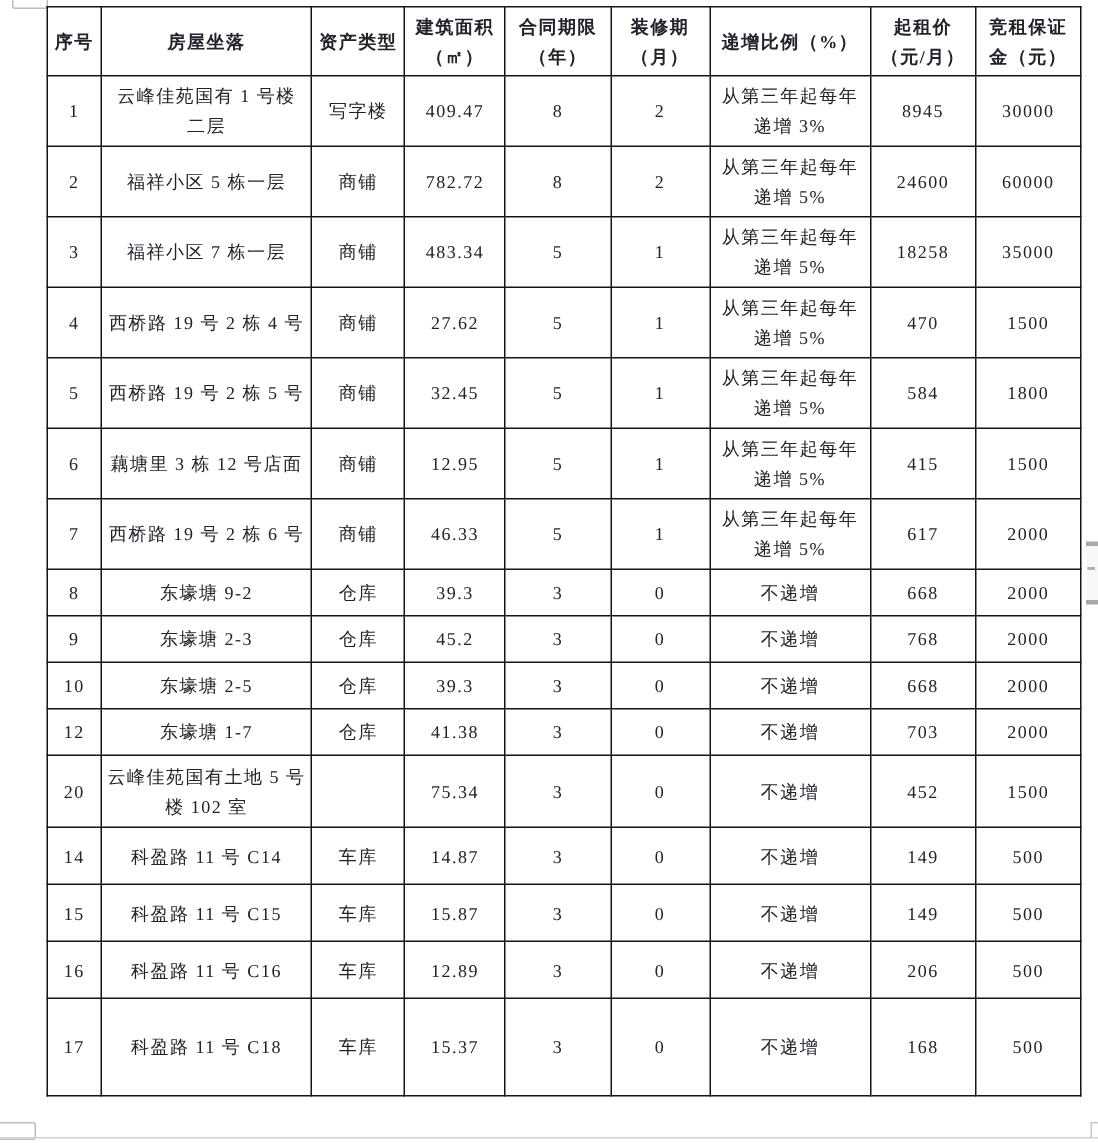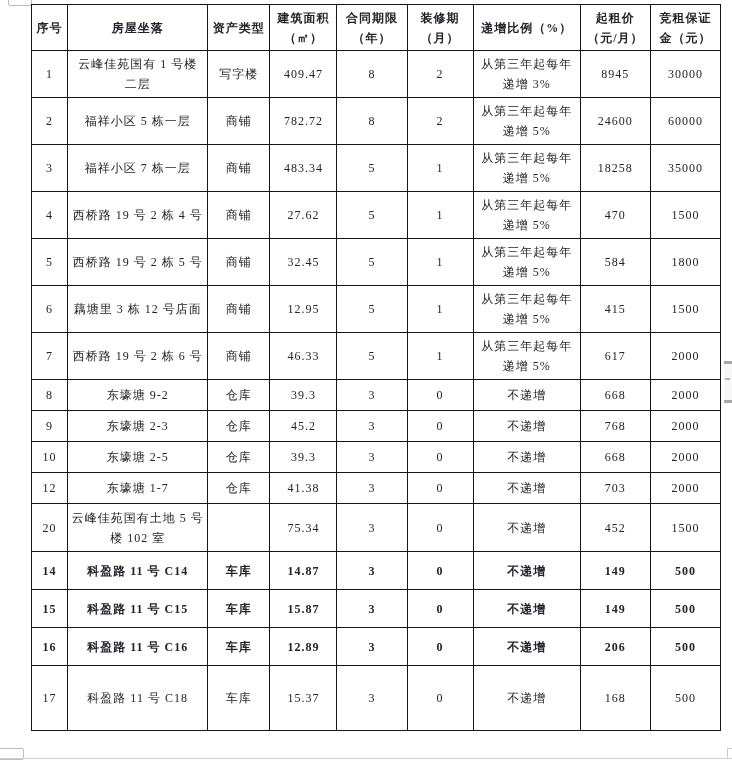--- a/index.html
+++ b/index.html
@@ -38,21 +38,21 @@
     padding: 1px 3px;
     font-size: 12px;
     line-height: 20px;
     letter-spacing: 1px;
     overflow: hidden;
   }
   th { font-weight: bold; height: 46px; }
   tr.r-tall  td { height: 47px; }
   tr.r-short td { height: 31px; }
   tr.r-x     td { height: 48px; }
-  tr.r-mid   td { height: 38px; font-weight: bold; }
+  tr.r-mid   td { height: 38px; }
   tr.r-last  td { height: 65px; }
 
   
   .frag {
     position: absolute;
     background: #ffffff;
     border: 1px solid #bdbdbd;
   }
   .frag-top-left { left: 8px; top: -7px; width: 24px; height: 13px; border-radius: 2px; }
   .frag-bottom-left { left: -7px; top: 748px; width: 31px; height: 12px; border-radius: 2px; }

